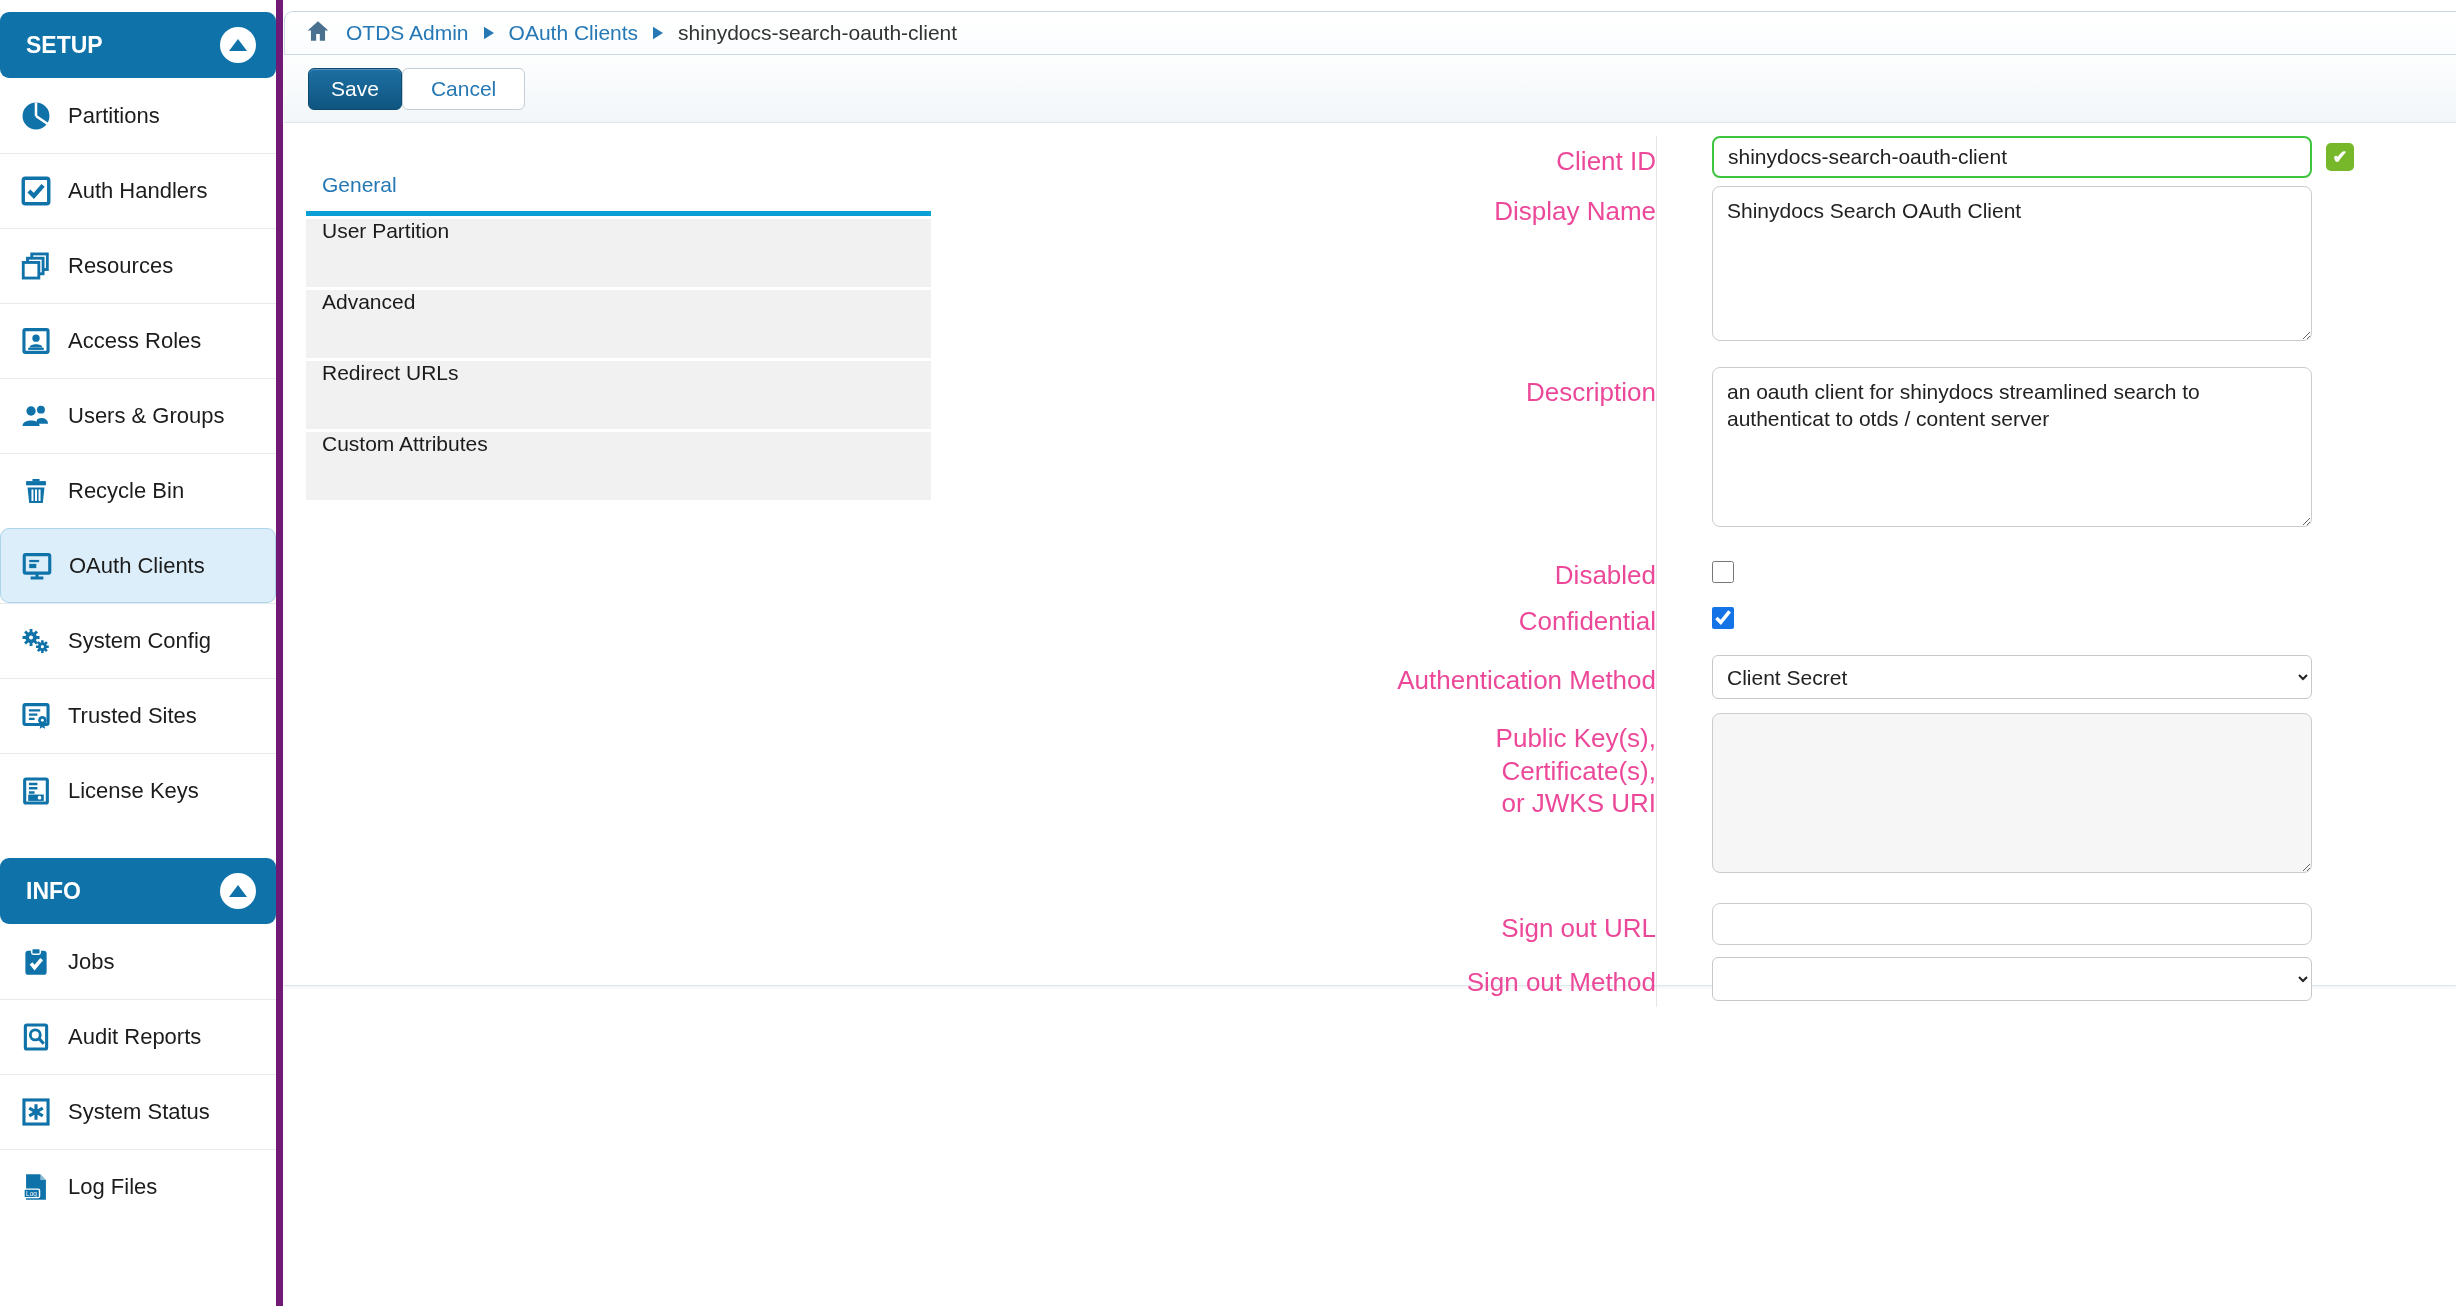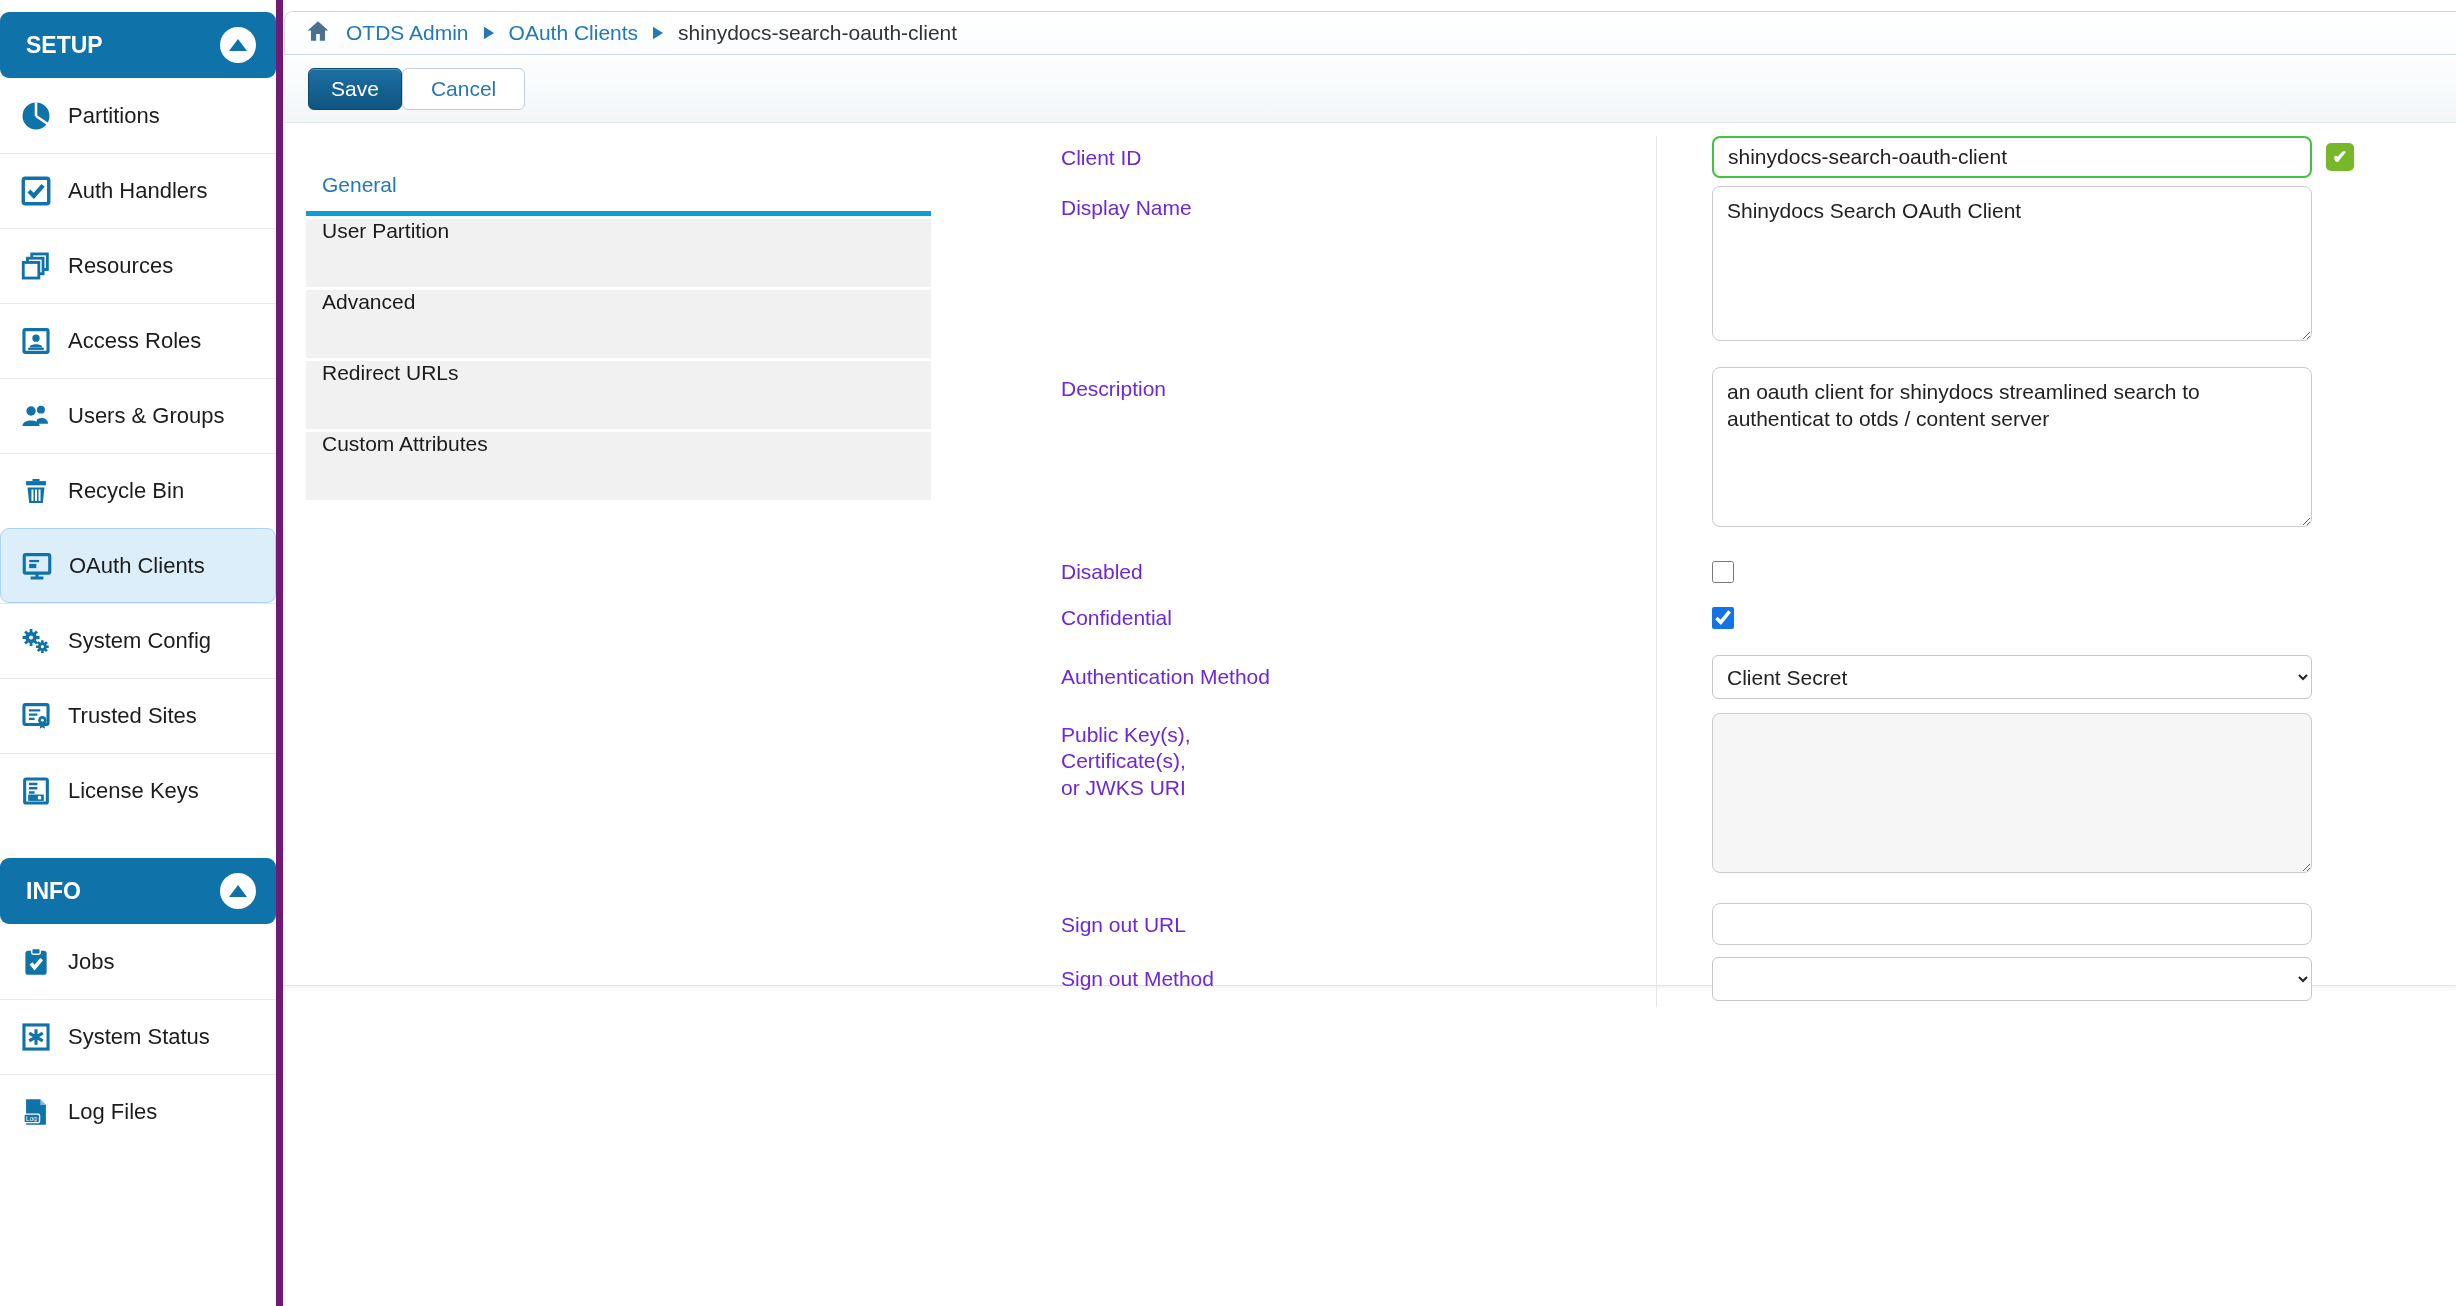--- a/index.html
+++ b/index.html
@@ -48,21 +48,21 @@
   
   .tabs { width:625px; margin-left:22px; padding-top:42px; flex:0 0 625px; }
   .tab-active { color:#2678b5; font-size:21px; padding:8px 16px 14px; cursor:pointer; }
   .tab-underline { height:5px; background:#0aa0d6; }
   .tab-row { height:68px; margin-top:3px; background:#f1f1f1; padding:0 16px;
              font-size:21px; color:#1b1b1b; cursor:pointer; }
 
   
   .form { display:grid; grid-template-columns:595px 850px; margin-left:130px; padding-top:13px;
           align-content:start; }
-  .f-label { font-size:21px; color:#6d28d9; padding-top:9px; line-height:1.25; }
+  .f-label { font-size:26px; color:#ec4899; padding-top:9px; line-height:1.25;text-align:right; }
   .f-field { border-left:1px solid #e6e6e6; padding-left:55px; }
   .pb8{padding-bottom:8px}.pb12{padding-bottom:12px}.pb14{padding-bottom:14px}
   .pb22{padding-bottom:22px}.pb24{padding-bottom:24px}.pb26{padding-bottom:26px}.pb6{padding-bottom:6px}
   .ctl { font-family:"Liberation Sans",sans-serif; font-size:21px; color:#222; }
   .txt-input { width:600px; height:42px; border:1px solid #ccc; border-radius:8px; padding:0 14px; }
   .valid-input { border:2px solid #3ec43e; }
   .check-badge { display:inline-flex; width:28px; height:28px; border-radius:5px; background:#76b829;
                  color:#fff; font-size:18px; font-weight:bold; align-items:center; justify-content:center;
                  margin-left:14px; margin-top:7px; }
   .row-flex { display:flex; align-items:flex-start; }
@@ -218,20 +218,30 @@
               <rect x="4.5" y="4" width="15" height="17" rx="2" fill="#0f72a8"></rect>
               <rect x="9" y="2.5" width="6" height="4" rx="1" fill="#0f72a8" stroke="#fff"></rect>
               <path d="M8.5 13l2.5 3 5-6" stroke="#fff" stroke-width="2.6" fill="none"></path>
             </svg>
         </span>
         <span>Jobs</span>
       </li>
       <li>
         <span class="icn">
           <svg width="34" height="34" viewBox="0 0 24 24">
+              <rect x="4.5" y="3.5" width="15" height="17" rx="1" fill="none" stroke="#0f72a8" stroke-width="2.2"></rect>
+              <circle cx="11.5" cy="10.5" r="3.5" fill="none" stroke="#0f72a8" stroke-width="2"></circle>
+              <path d="M14 13l3.5 3.8" stroke="#0f72a8" stroke-width="2.2"></path>
+            </svg>
+        </span>
+        <span>Audit Reports</span>
+      </li>
+      <li>
+        <span class="icn">
+          <svg width="34" height="34" viewBox="0 0 24 24">
               <rect x="3.5" y="3.5" width="17" height="17" fill="none" stroke="#0f72a8" stroke-width="2.2"></rect>
               <path d="M12 6.5v11M7.2 9.2l9.6 5.6M16.8 9.2l-9.6 5.6M7.2 14.8L16.8 9.2" stroke="#0f72a8" stroke-width="2.2"></path>
             </svg>
         </span>
         <span>System Status</span>
       </li>
       <li>
         <span class="icn">
           <svg width="34" height="34" viewBox="0 0 24 24">
               <path d="M5 3h10l4 4v14H5z" fill="#0f72a8"></path>

